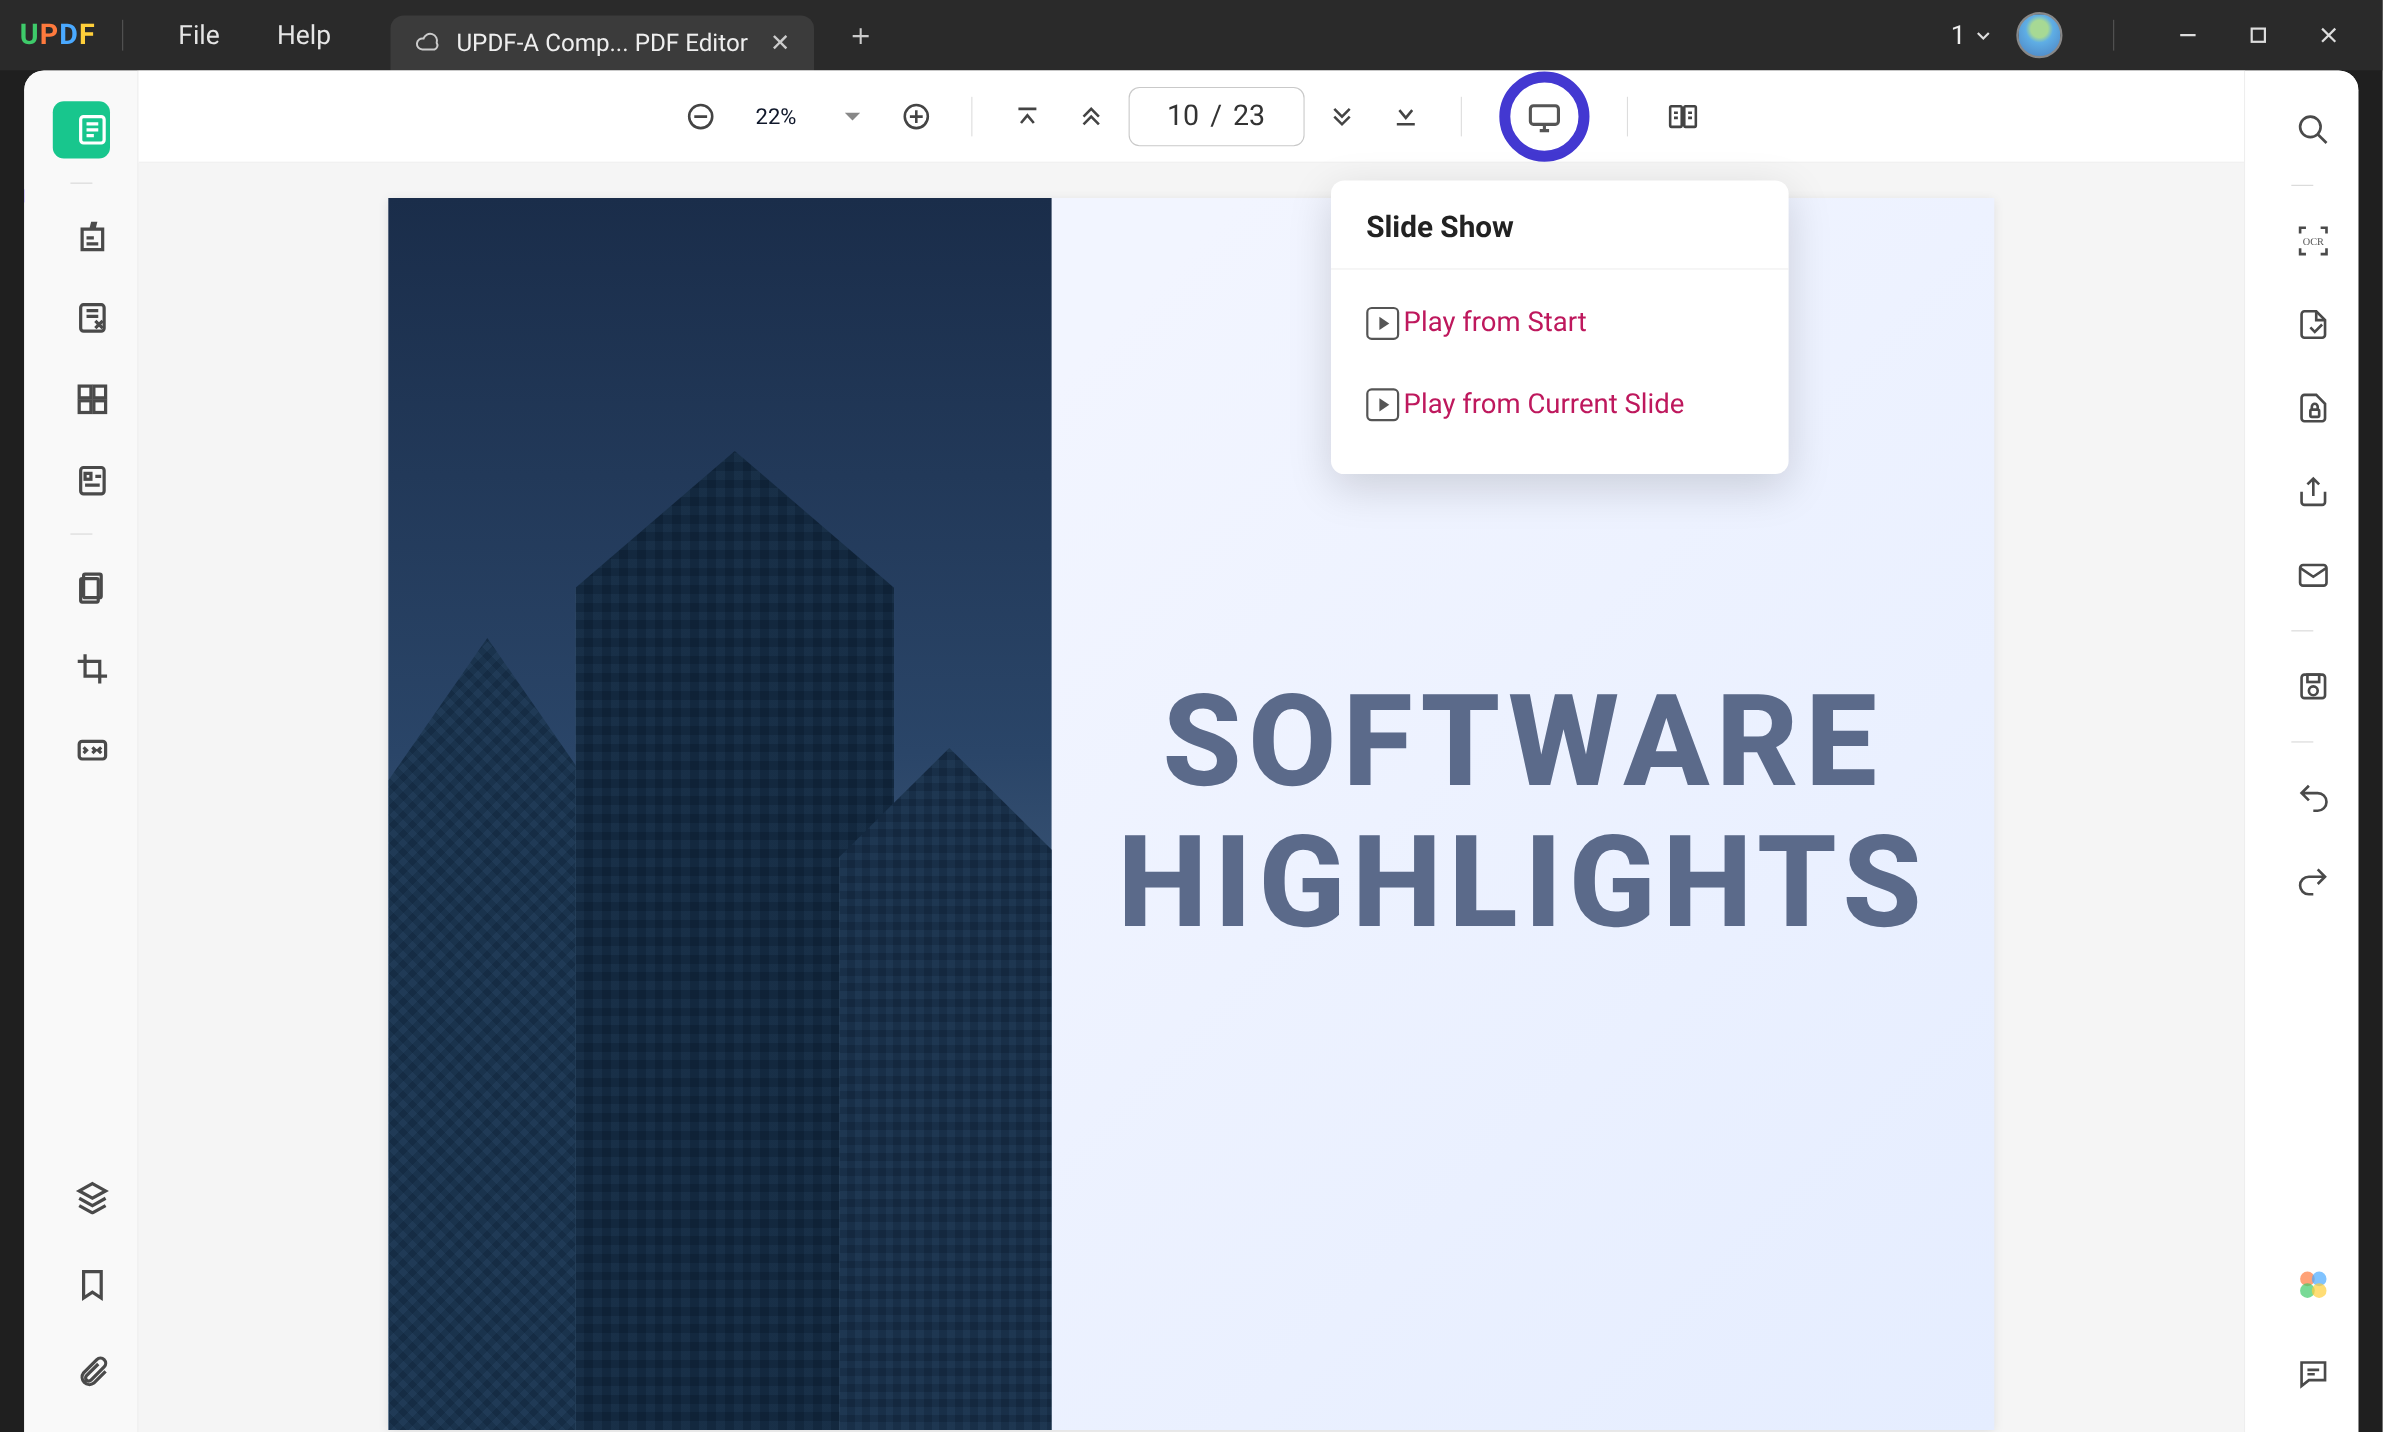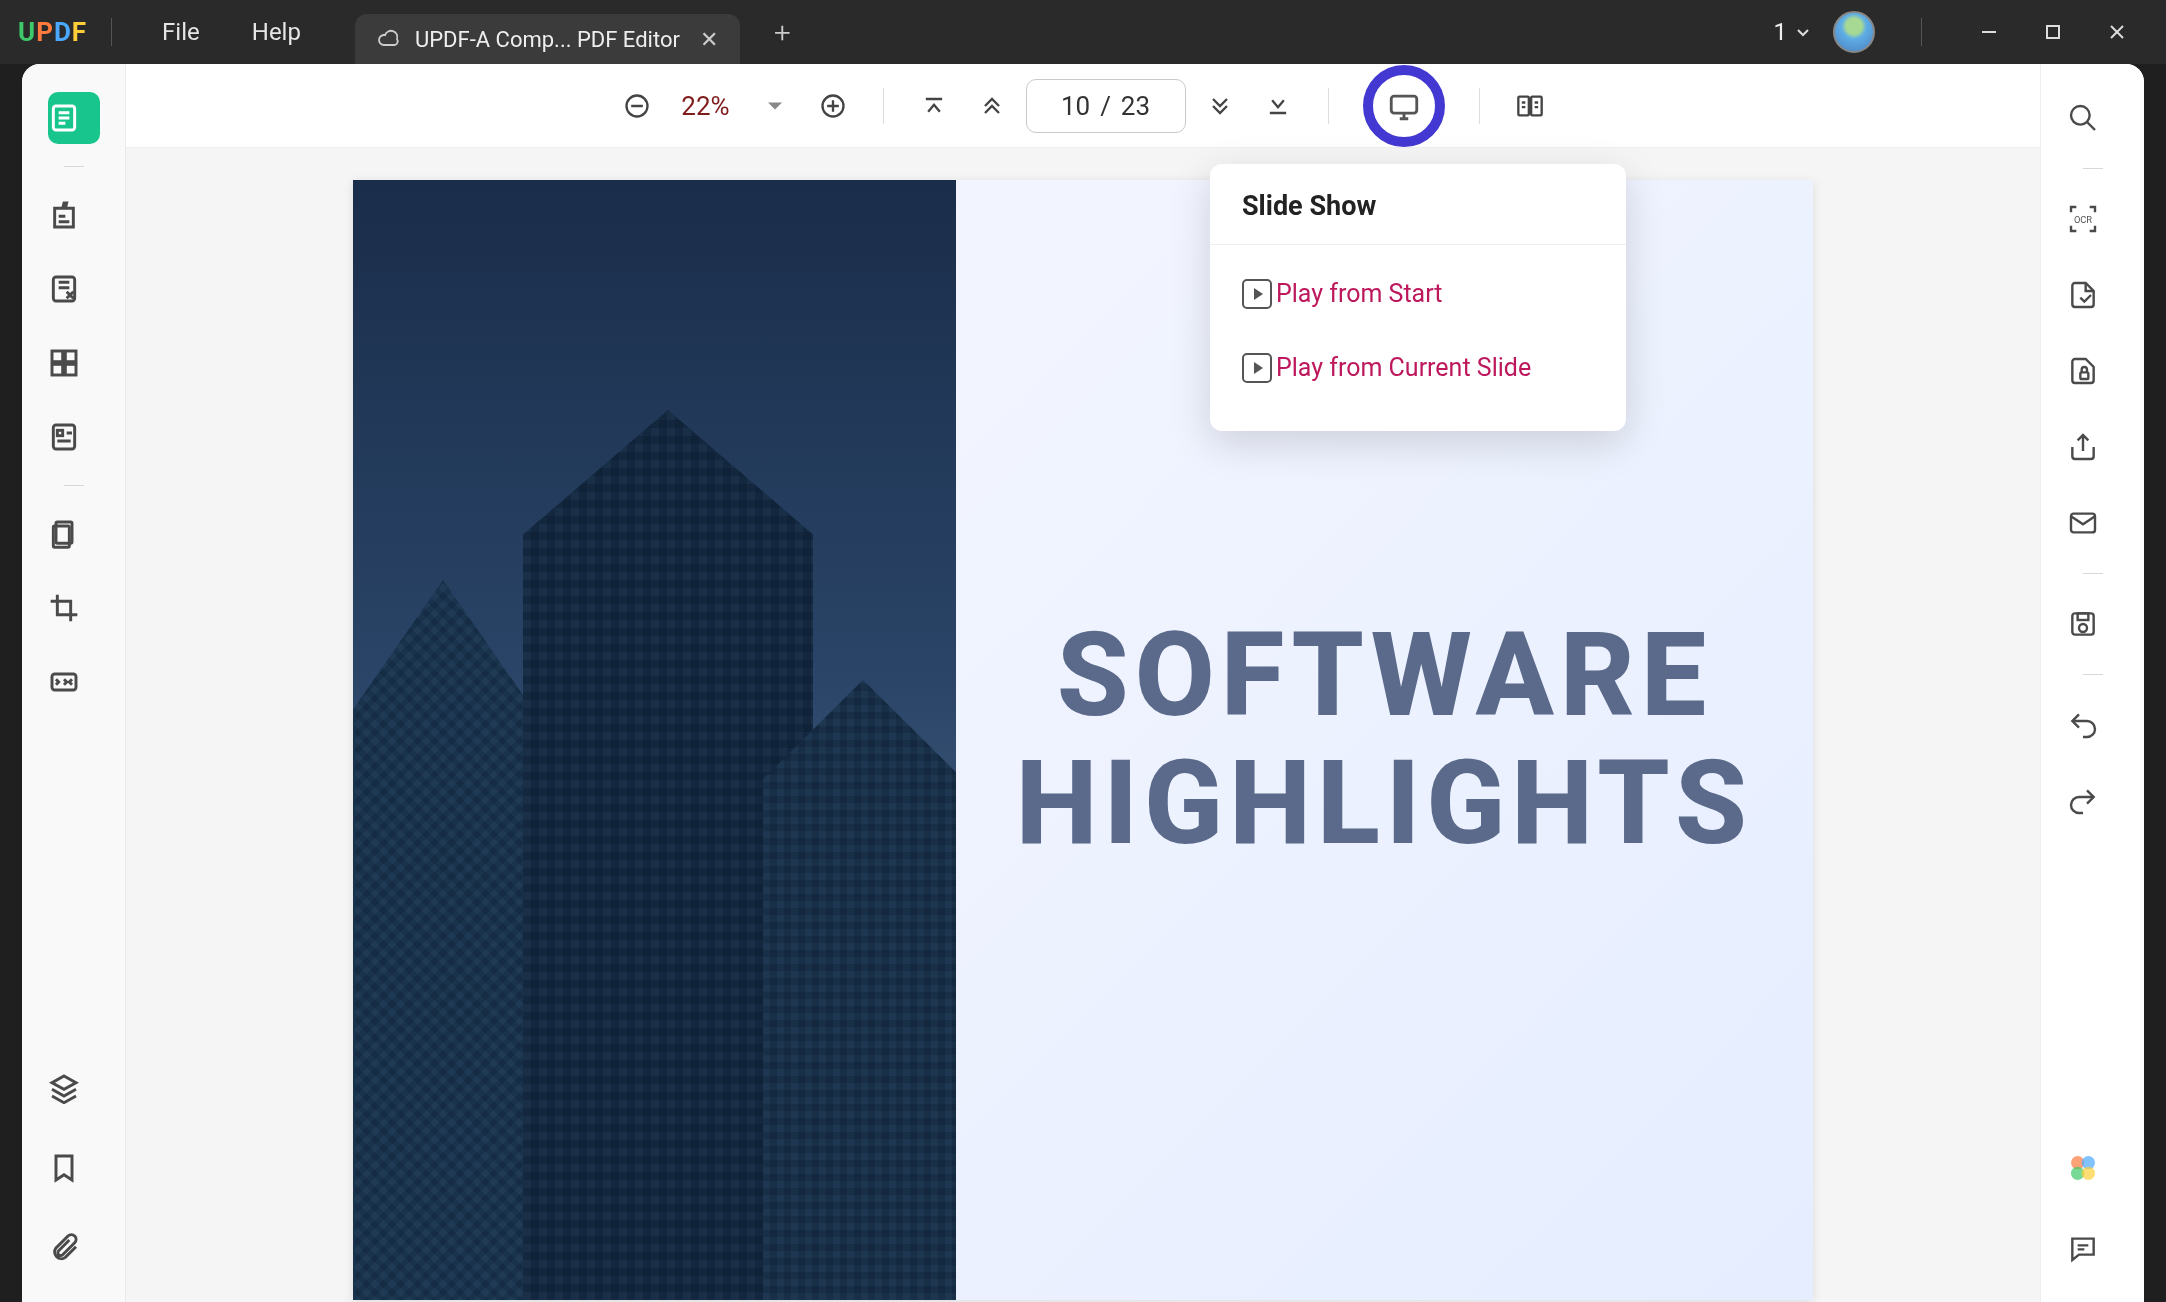--- a/index.html
+++ b/index.html
@@ -132,23 +132,24 @@
   padding-top: 28px;
   gap: 22px;
   position: relative;
 }
 .side-btn {
   width: 52px;
   height: 52px;
   border-radius: 10px;
   display: flex;
   align-items: center;
-  justify-content: flex-start;
+  justify-content: flex-end;
   cursor: pointer;
   color: #4a4a4a;
+  font-family: Liberation Serif, serif;
 }
 .side-btn.active {
   background: #18c68d;
   color: #fff;
 }
 .side-btn svg { width: 32px; height: 32px; fill: none; stroke: currentColor; stroke-width: 2.2; }
 .side-sep {
   width: 20px;
   height: 1px;
   background: #d8d8d8;
@@ -219,22 +220,22 @@
   border-radius: 8px;
 }
 .tb-btn svg { width: 28px; height: 28px; fill: none; stroke: currentColor; stroke-width: 2; }
 .tb-sep {
   width: 1px;
   height: 36px;
   background: #ddd;
   margin: 0 16px;
 }
 .zoom-val {
-  font-size: 26px;
-  color: #7f1d1d;
+  font-size: 20px;
+  color: #0f172a;
   width: 70px;
   text-align: center;
 }
 .zoom-drop {
   color: #888;
   cursor: pointer;
 }
 .page-input {
   height: 54px;
   width: 160px;

